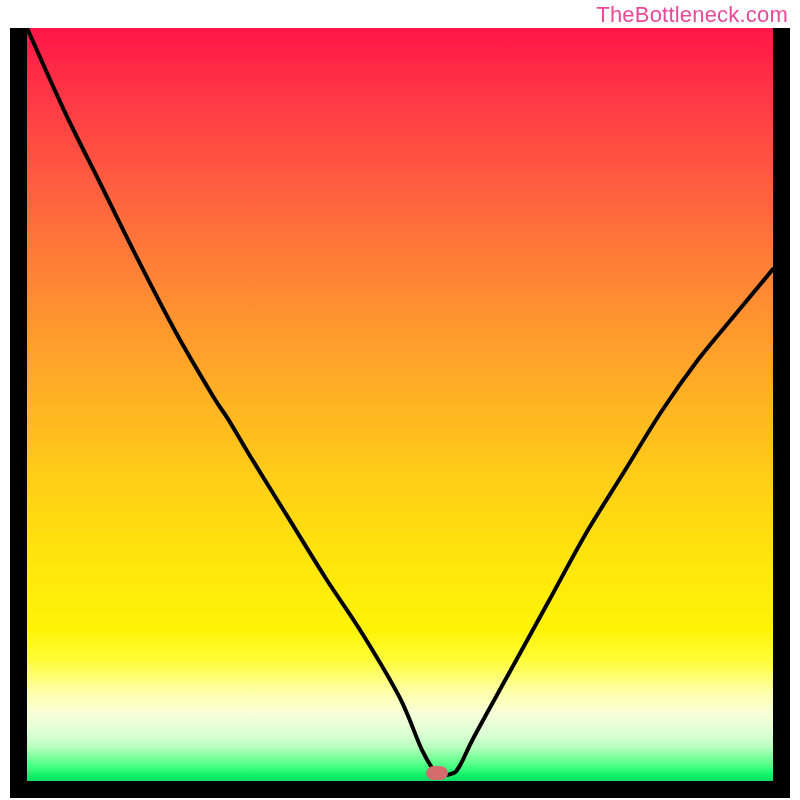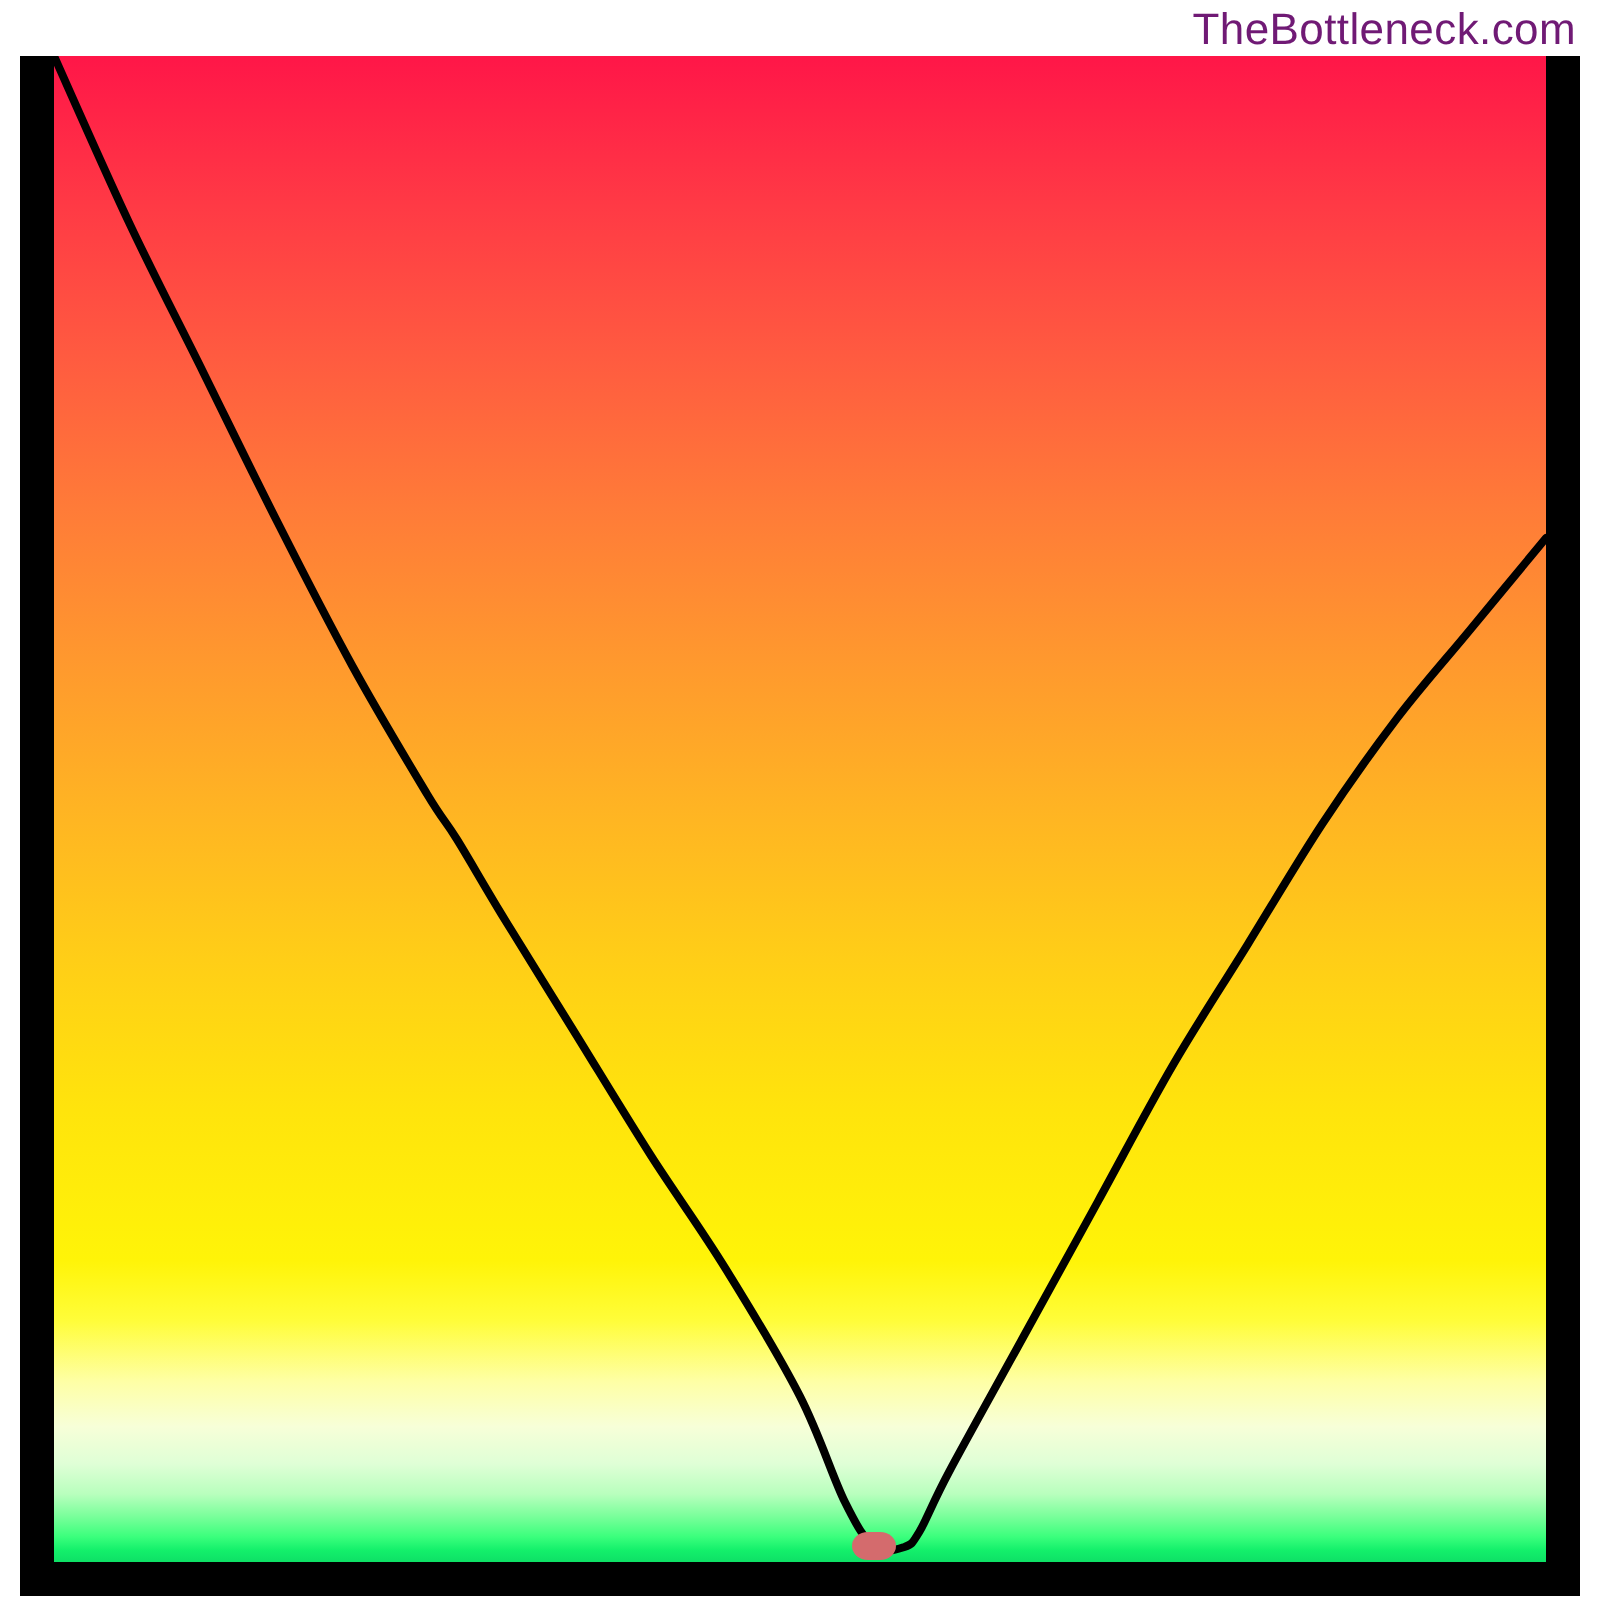--- a/index.html
+++ b/index.html
@@ -10,21 +10,21 @@
   }
   .chart-wrap {
     width: 800px;
     height: 800px;
     position: relative;
   }
   .watermark {
     position: absolute;
     top: 2px;
     right: 12px;
-    color: #701a75;
+    color: #ec4899;
     font-size: 22px;
     font-weight: 400;
     letter-spacing: 0.2px;
     z-index: 10;
   }
   .outer-frame {
     position: absolute;
     left: 10px;
     top: 28px;
     width: 780px;

